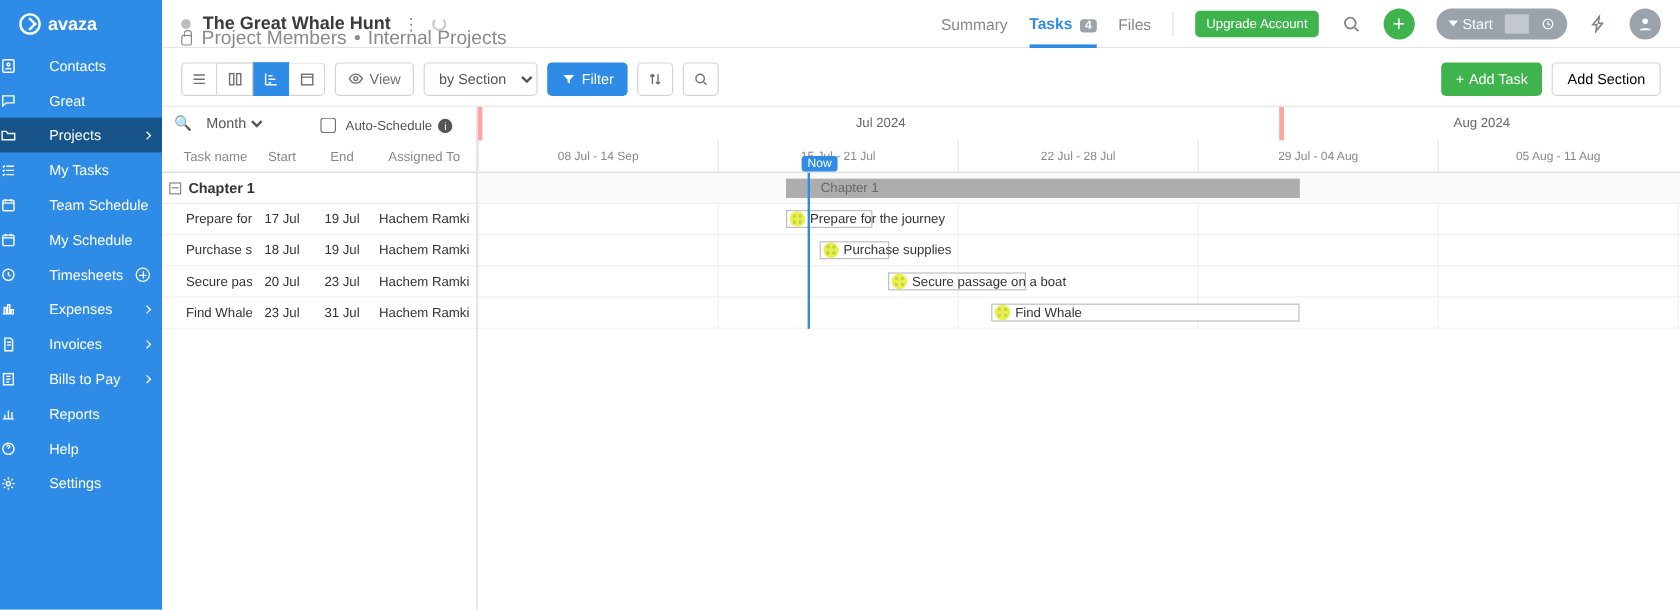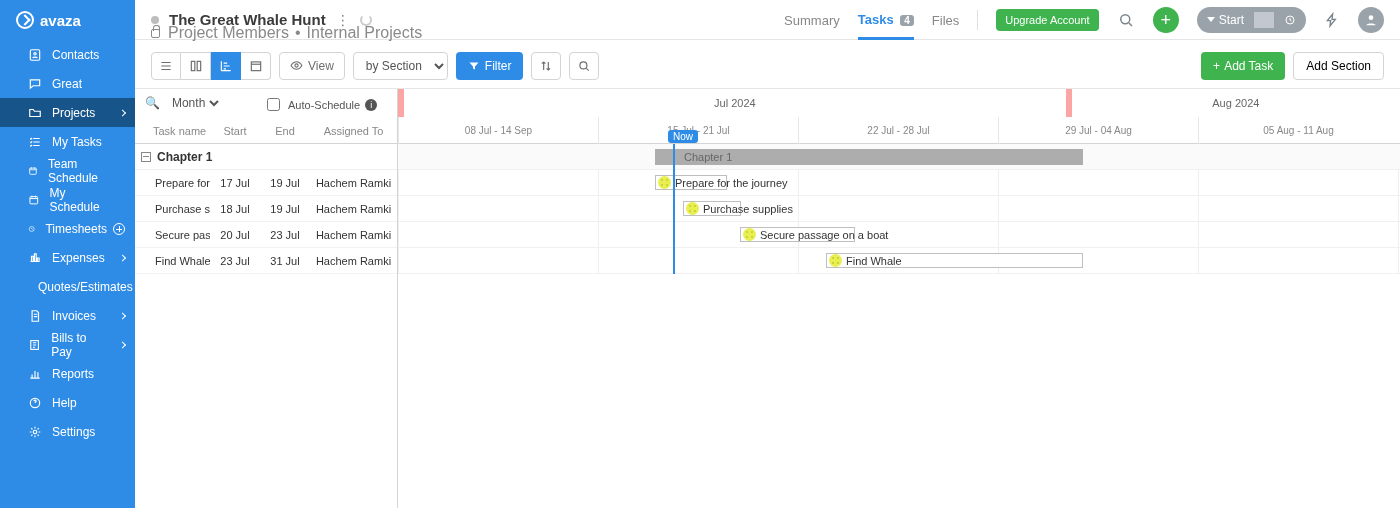--- a/index.html
+++ b/index.html
@@ -14,21 +14,21 @@
     --bar-grey:#adadad;
     --avatar:#e8ef4e;
   }
   *{box-sizing:border-box;font-family:Arial,Helvetica,sans-serif}
   body{margin:0;width:1400px;height:508px;overflow:hidden;font-size:12px;color:var(--text);background:#fff}
   
   .sidebar{position:absolute;left:0;top:0;width:135px;height:508px;background:var(--sidebar);color:#fff}
   .brand{display:flex;align-items:center;gap:6px;height:40px;padding:0 16px;font-weight:bold;font-size:15px}
   .brand-ico{width:18px;height:18px;border-radius:50%;border:2px solid #fff;position:relative}
   .brand-ico::after{content:"";position:absolute;left:3px;top:3px;width:6px;height:6px;border-right:2px solid #fff;border-bottom:2px solid #fff;transform:rotate(-45deg)}
-  .nav-item{display:flex;align-items:center;height:29px;padding:0 28px;gap:10px;font-size:12px;cursor:pointer;position:relative}
+  .nav-item{display:flex;align-items:center;height:29px;padding:0 0;gap:27px;font-size:12px;cursor:pointer;position:relative}
   .nav-item.active{background:var(--sidebar-dark)}
   .chev{position:absolute;right:10px;top:50%;width:5px;height:5px;border-right:1.5px solid #fff;border-bottom:1.5px solid #fff;transform:translateY(-50%) rotate(-45deg)}
   .plus-sm{position:absolute;right:10px;top:50%;transform:translateY(-50%);width:12px;height:12px;border:1px solid #fff;border-radius:50%}
   .plus-sm::before{content:"";position:absolute;left:2px;top:5px;width:6px;height:1px;background:#fff}
   .plus-sm::after{content:"";position:absolute;left:5px;top:2px;width:1px;height:6px;background:#fff}
   
   .top{position:absolute;left:135px;top:0;right:0;height:40px;border-bottom:1px solid #e5e5e5;display:flex;align-items:center;padding:0 16px;gap:10px}
   .dot{width:8px;height:8px;border-radius:50%;background:#bdbdbd}
   .title{font-size:15px;font-weight:bold;color:#3b3b3b}
   .vdots{width:14px;text-align:center;color:#888;font-size:14px;line-height:1;cursor:pointer}
@@ -75,21 +75,21 @@
   .c-end{width:50px;text-align:center}
   .c-asg{flex:1;text-align:center}
   .lp-section{display:flex;align-items:center;height:26px;padding-left:6px;font-size:12px;font-weight:bold;border-bottom:1px solid #eee}
   .collapse{width:10px;height:10px;border:1px solid #888;margin-right:6px;position:relative}
   .collapse::after{content:"";position:absolute;left:1px;top:3px;width:6px;height:1px;background:#888}
   .lp-task{display:flex;align-items:center;height:26px;font-size:11px;border-bottom:1px solid #f2f2f2}
   .lp-task .c-task{padding-left:20px;white-space:nowrap;overflow:hidden;text-overflow:clip}
   .right-pane{position:absolute;left:263px;right:0;top:0;bottom:0;overflow:hidden}
   .rp-head{height:55px;border-bottom:1px solid var(--grey-border);position:relative}
   .month-row{height:28px;display:flex}
-  .month-cell{border-left:6px solid #fca5a5;display:flex;align-items:center;justify-content:center;font-size:11px;color:#666}
+  .month-cell{border-left:4px solid #fca5a5;display:flex;align-items:center;justify-content:center;font-size:11px;color:#666}
   .week-row{height:27px;display:flex}
   .week-cell{border-left:1px solid #e7e7e7;display:flex;align-items:center;justify-content:center;font-size:10px;color:#888}
   .rp-body{position:relative}
   .row{height:26px;border-bottom:1px solid #f0f0f0;position:relative}
   .row.section{background:#fafafa}
   .grid-col{position:absolute;top:0;bottom:0;border-left:1px solid #efefef}
   .now-line{position:absolute;top:0;bottom:0;width:2px;background:var(--blue);z-index:3}
   .now-tag{position:absolute;top:0;left:0;transform:translateX(-50%);background:var(--blue);color:#fff;font-size:10px;padding:1px 5px;border-radius:3px;z-index:4}
   .bar{position:absolute;height:15px;top:5px;border:1px solid #bfbfbf;background:#fff;display:flex;align-items:center;font-size:11px;z-index:2}
   .bar.summary{background:var(--bar-grey);border-color:var(--bar-grey);color:#fff;height:16px;top:5px}
@@ -159,27 +159,20 @@
   <div class="nav-item">
     <svg class="svg-ico" viewBox="0 0 24 24" fill="none" stroke="#fff" stroke-width="2">
         <path d="M4 18h16M6 18V9h3v9M11 18V5h3v13M16 18v-6h3v6"></path>
       </svg>
     <span>Expenses</span>
     <span class="chev"></span>
   </div>
   <div class="nav-item">
     <svg class="svg-ico" viewBox="0 0 24 24" fill="none" stroke="#fff" stroke-width="2">
         <path d="M7 3h8l3 3v15H7z"></path>
-        <path d="M10 12h6M10 16h6"></path>
-      </svg>
-    <span>Quotes/Estimates</span>
-  </div>
-  <div class="nav-item">
-    <svg class="svg-ico" viewBox="0 0 24 24" fill="none" stroke="#fff" stroke-width="2">
-        <path d="M7 3h8l3 3v15H7z"></path>
         <path d="M10 9h6M10 13h6"></path>
       </svg>
     <span>Invoices</span>
     <span class="chev"></span>
   </div>
   <div class="nav-item">
     <svg class="svg-ico" viewBox="0 0 24 24" fill="none" stroke="#fff" stroke-width="2">
         <rect x="5" y="4" width="14" height="16"></rect>
         <path d="M9 8h6M9 12h6M9 16h4"></path>
       </svg>

